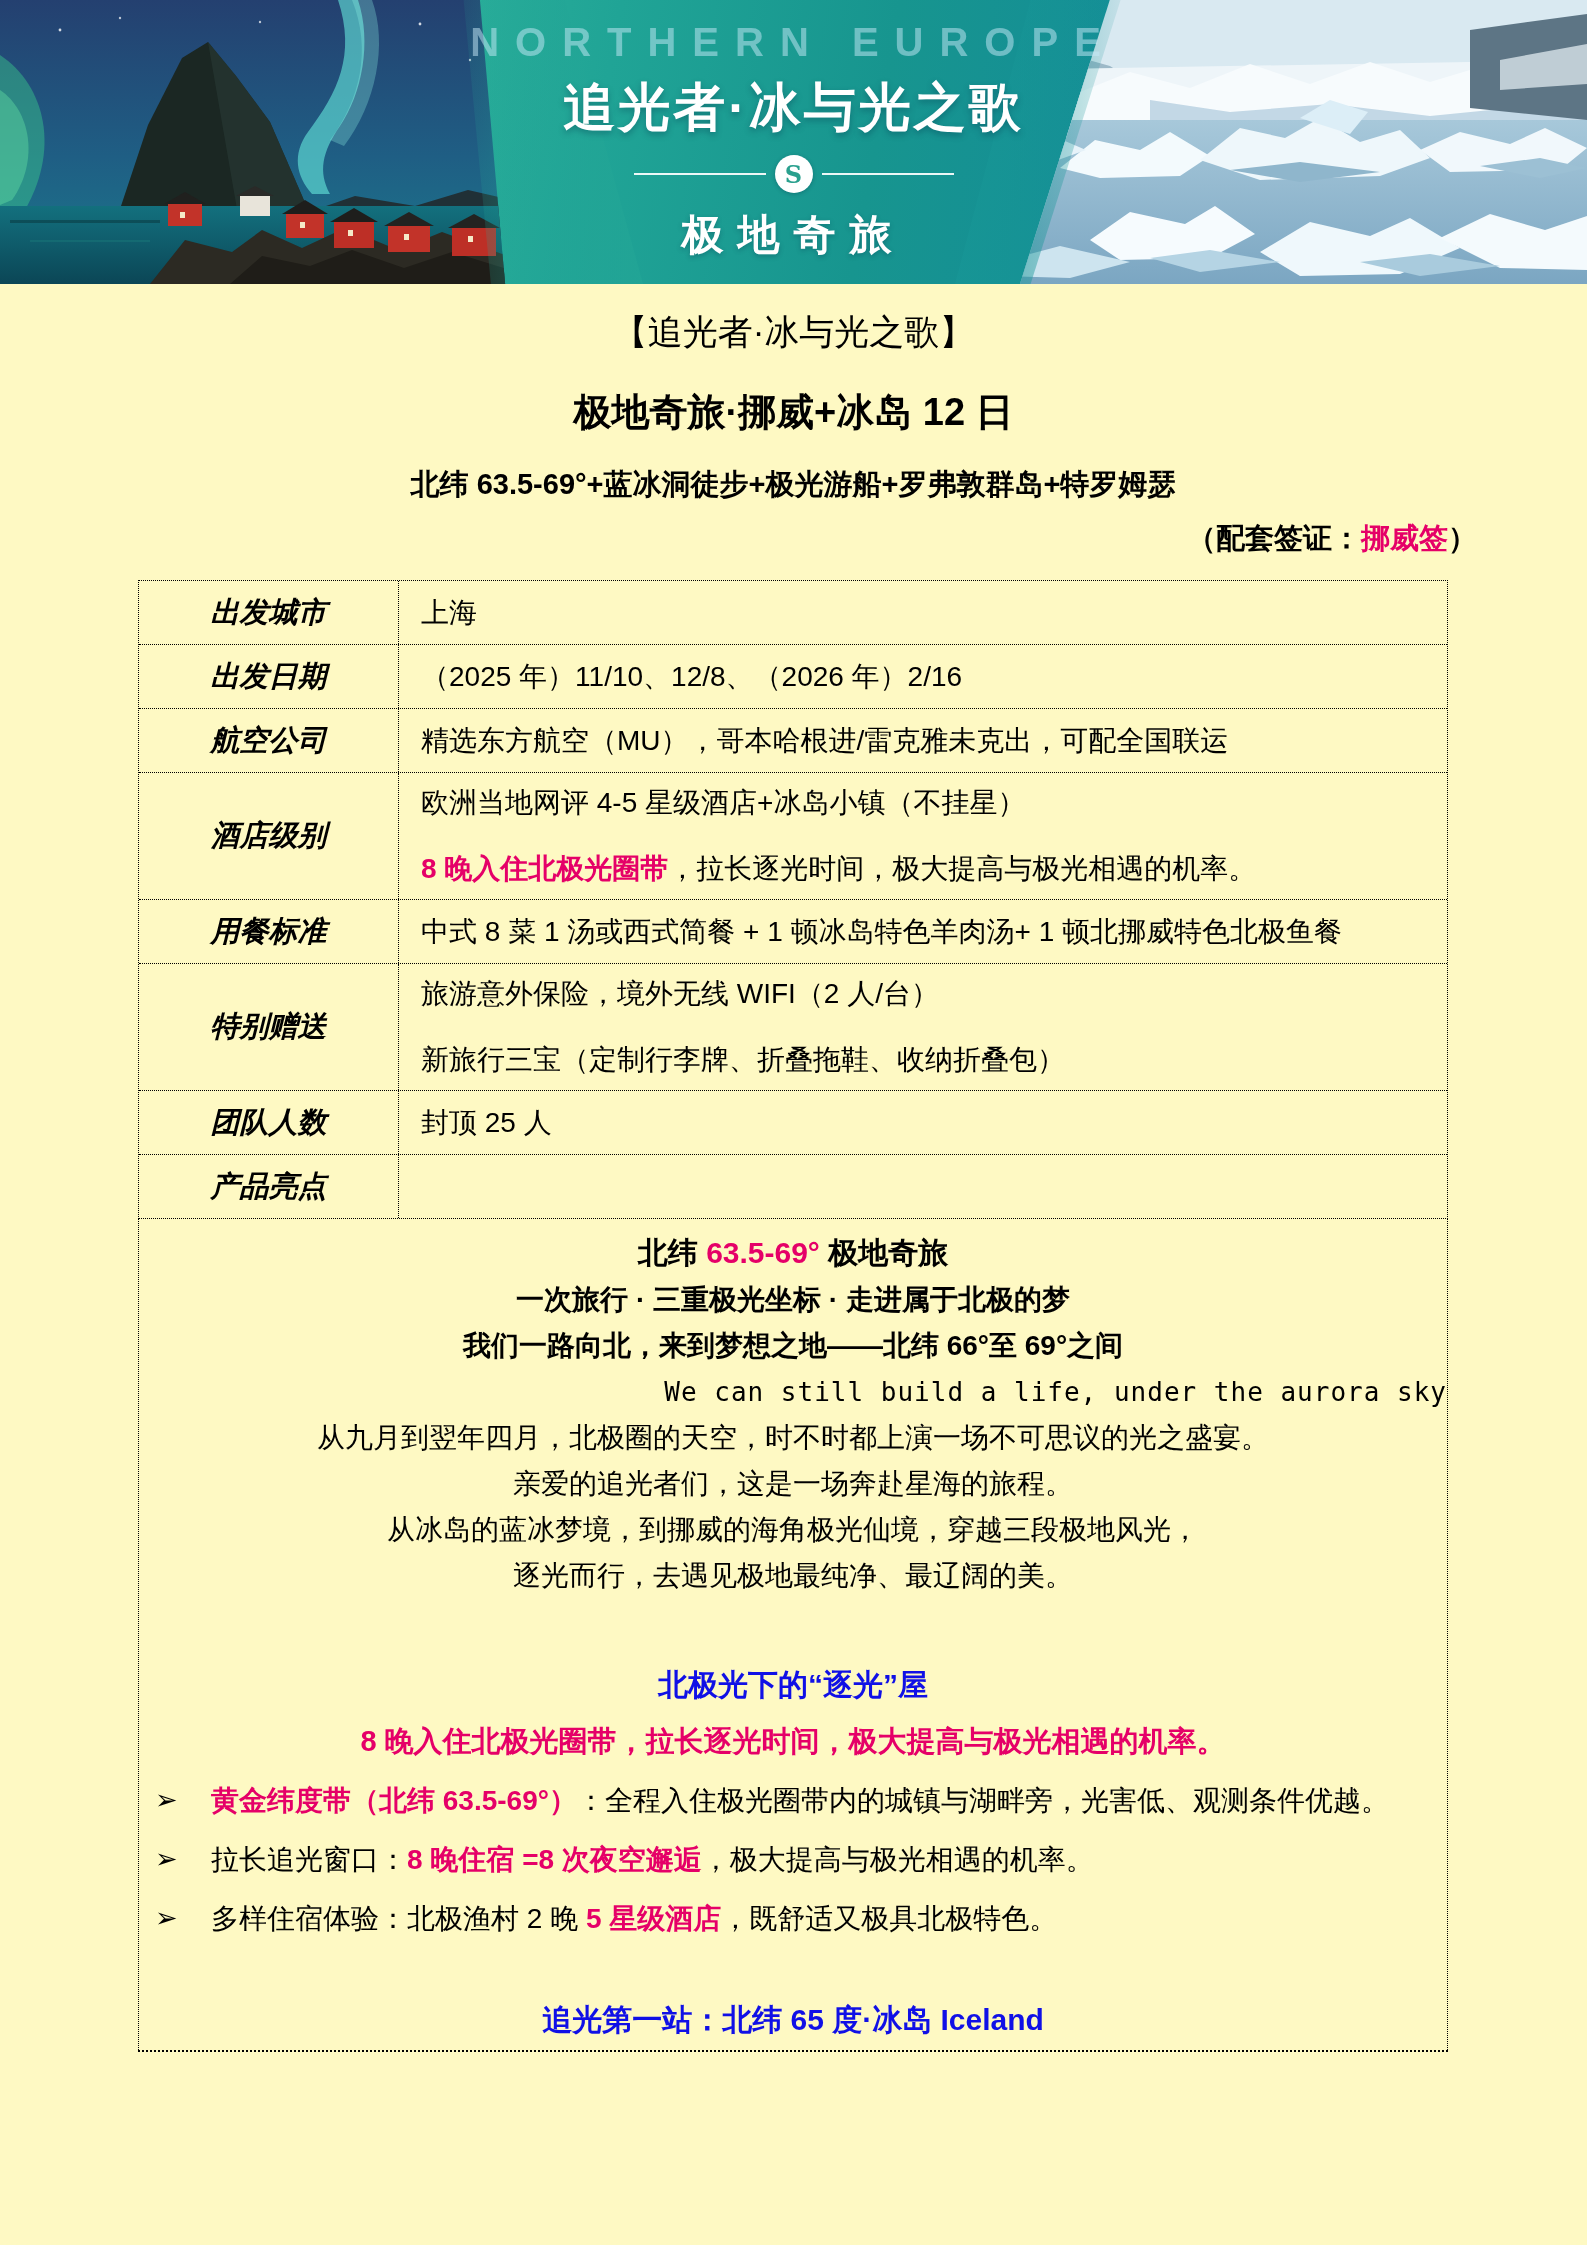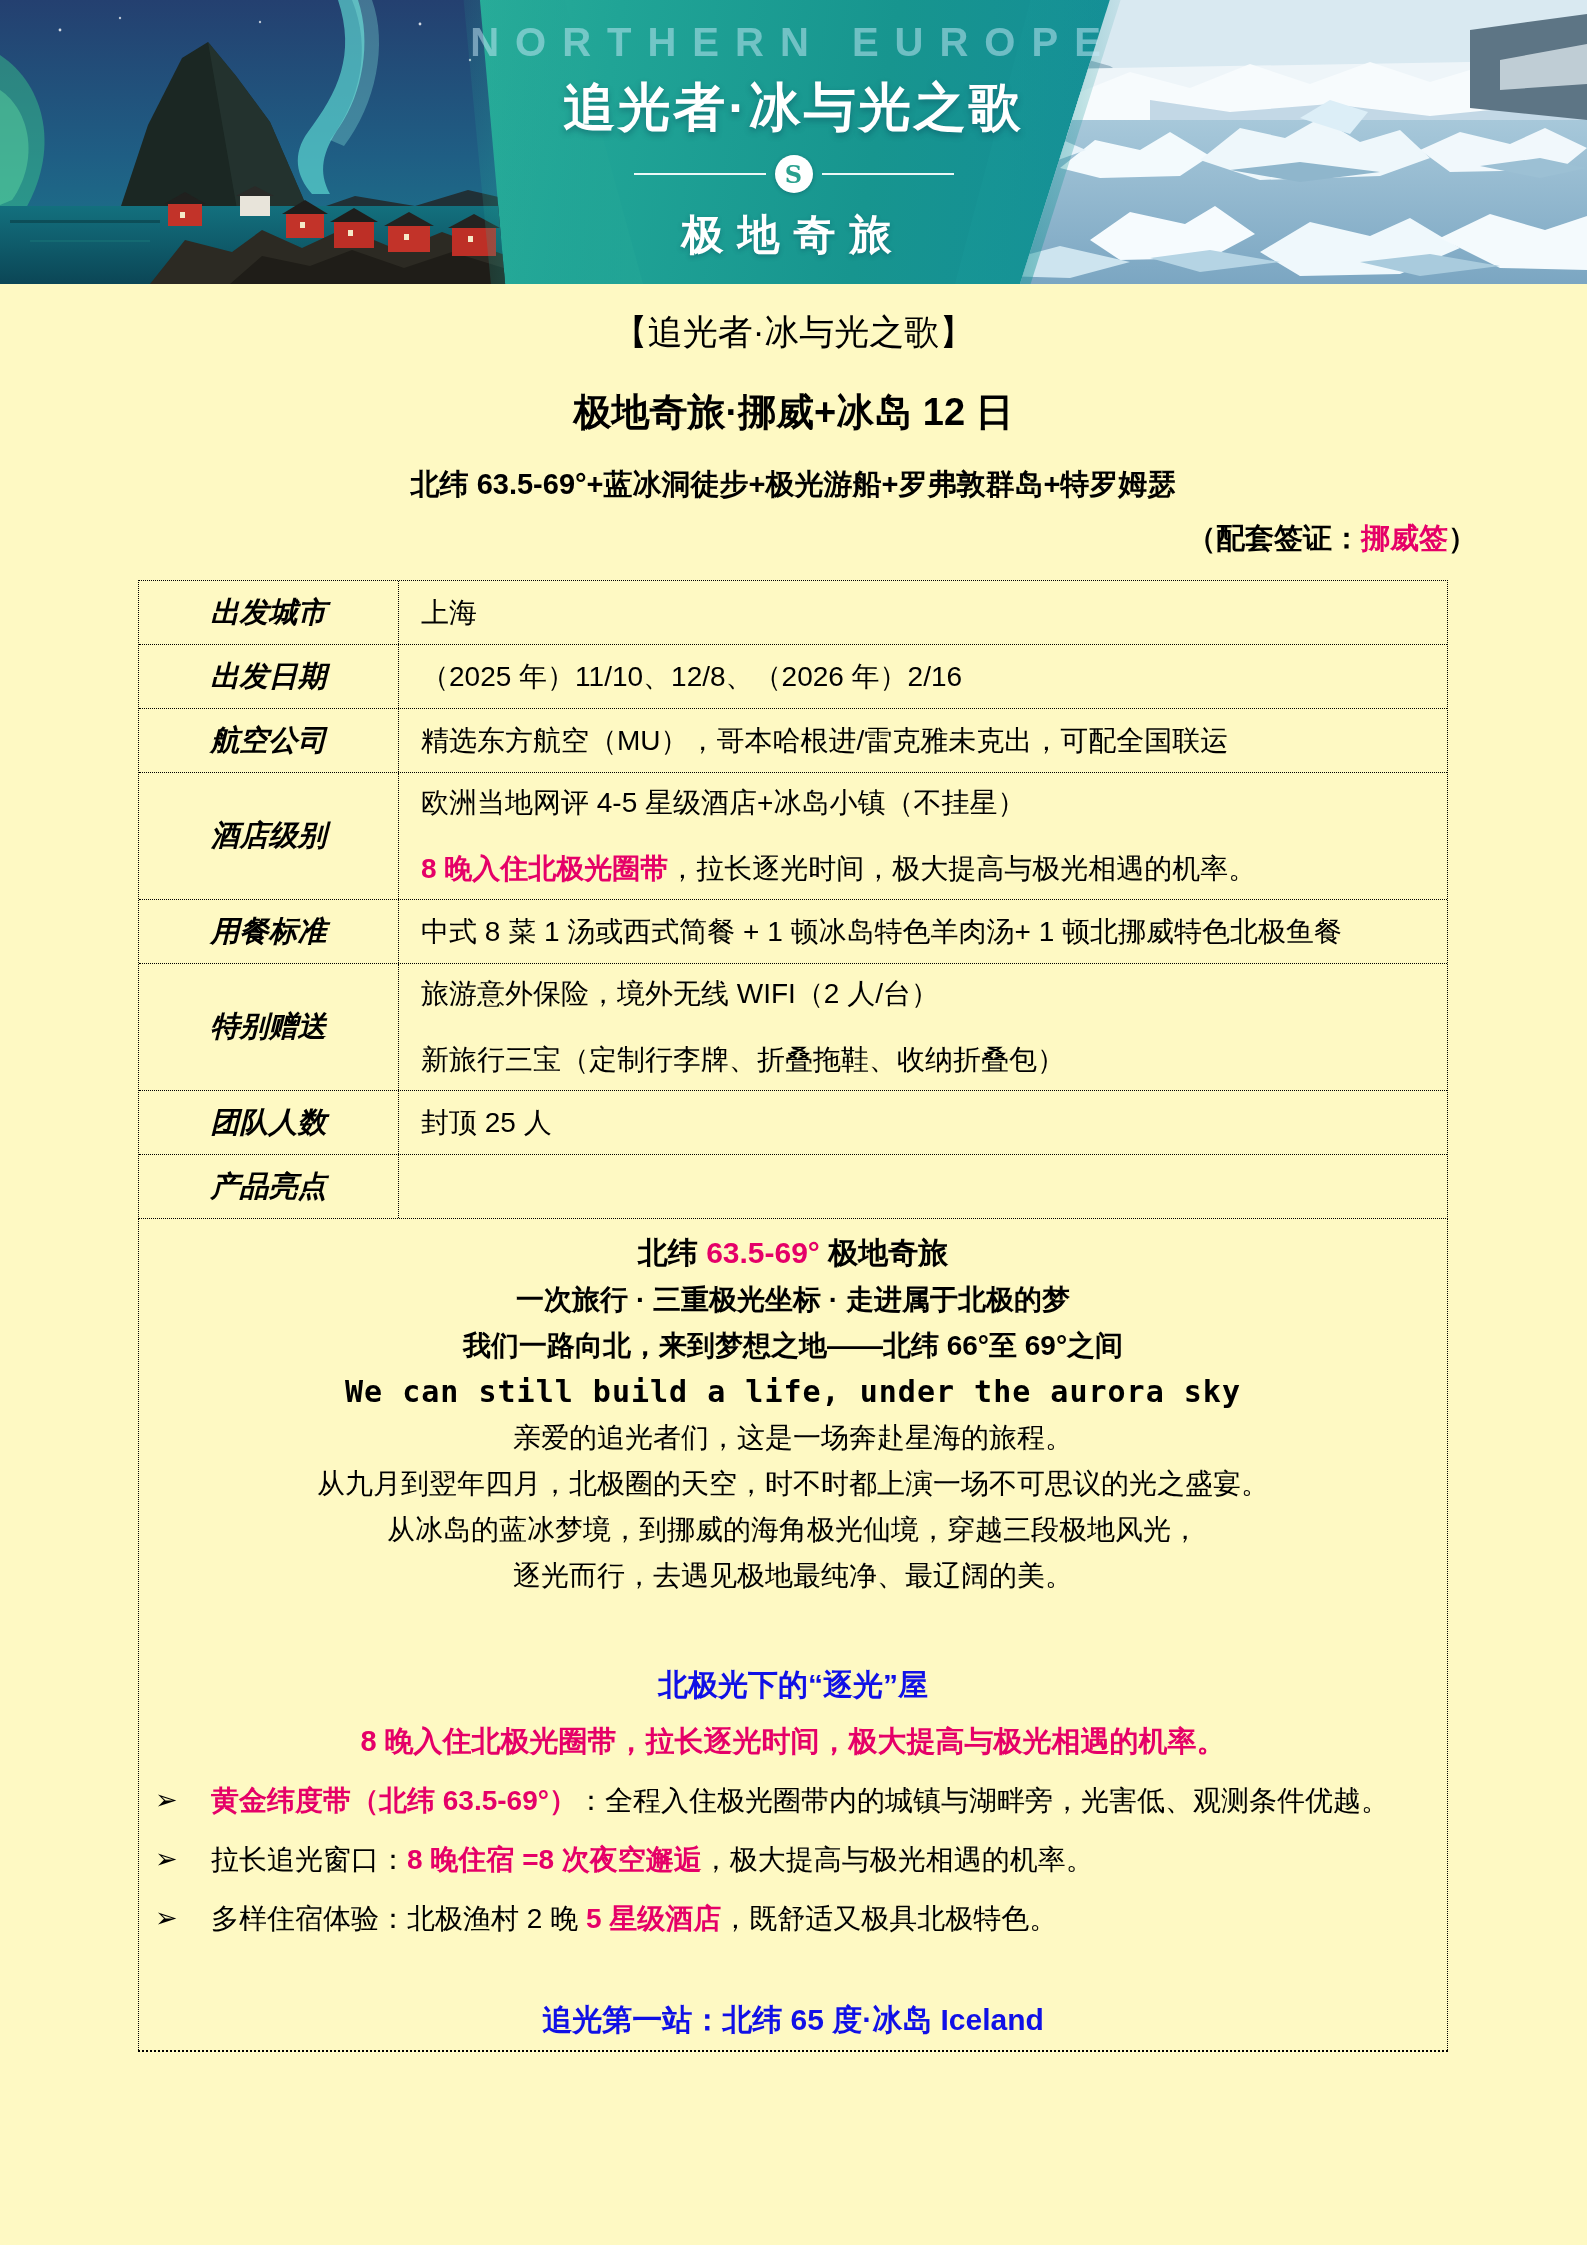--- a/index.html
+++ b/index.html
@@ -81,21 +81,21 @@
     padding:8px 12px 8px 22px;font-size:28px;line-height:36px;
   }
   
   .highlight-box{
     margin-left:138px;width:1310px;box-sizing:border-box;height:833px;
     border:1px dotted var(--border);border-top:none;border-bottom:2px dotted var(--border);
     padding:10px 0 6px;
   }
   .h-line{text-align:center;font-size:28px;line-height:46px;}
   .h-line.lg{font-size:30px;line-height:48px;}
-  .h-line.mono{font-family:"DejaVu Sans Mono","Liberation Mono",monospace;font-size:30px;font-weight:bold;letter-spacing:1px;}
+  .h-line.mono{font-family:"DejaVu Sans Mono","Liberation Mono",monospace;font-size:26px;font-weight:normal;letter-spacing:1px;text-align:right;}
   .h-heading{margin-top:62px;text-align:center;font-size:30px;line-height:48px;font-weight:bold;color:var(--blue);}
   .h-pink{margin-top:8px;text-align:center;font-size:29px;line-height:48px;font-weight:bold;color:var(--pink);}
   .h-bullet{margin-top:12px;display:flex;align-items:flex-start;padding:0 24px 0 16px;font-size:28px;line-height:47px;}
   .h-bullet .marker{width:56px;flex:none;font-size:27px;line-height:47px;}
   .h-footer{margin-top:54px;text-align:center;font-size:30px;line-height:48px;font-weight:bold;color:var(--blue);}
 </style>
 </head>
 <body>
 
 <div class="page">
@@ -267,22 +267,22 @@
           <div class="c-line"></div>
         </div>
       </div>
     </div>
 
   <div class="highlight-box" id="highlight-box">
       <div class="h-line bold lg"><span>北纬 </span><span class="pink ">63.5-69°</span><span> 极地奇旅</span></div>
       <div class="h-line bold"><span>一次旅行 · 三重极光坐标 · 走进属于北极的梦</span></div>
       <div class="h-line bold"><span>我们一路向北，来到梦想之地——北纬 66°至 69°之间</span></div>
       <div class="h-line bold mono"><span>We can still build a life, under the aurora sky</span></div>
+      <div class="h-line"><span>从九月到翌年四月，北极圈的天空，时不时都上演一场不可思议的光之盛宴。</span></div>
       <div class="h-line"><span>亲爱的追光者们，这是一场奔赴星海的旅程。</span></div>
-      <div class="h-line"><span>从九月到翌年四月，北极圈的天空，时不时都上演一场不可思议的光之盛宴。</span></div>
       <div class="h-line"><span>从冰岛的蓝冰梦境，到挪威的海角极光仙境，穿越三段极地风光，</span></div>
       <div class="h-line"><span>逐光而行，去遇见极地最纯净、最辽阔的美。</span></div>
       <div class="h-heading">北极光下的“逐光”屋</div>
       <div class="h-pink">8 晚入住北极光圈带，拉长逐光时间，极大提高与极光相遇的机率。</div>
       <div class="h-bullet">
         <span class="marker">➢</span>
         <span class="b-text"><span class="pink bold">黄金纬度带（北纬 63.5-69°）</span><span>：全程入住极光圈带内的城镇与湖畔旁，光害低、观测条件优越。</span></span>
       </div>
       <div class="h-bullet">
         <span class="marker">➢</span>

